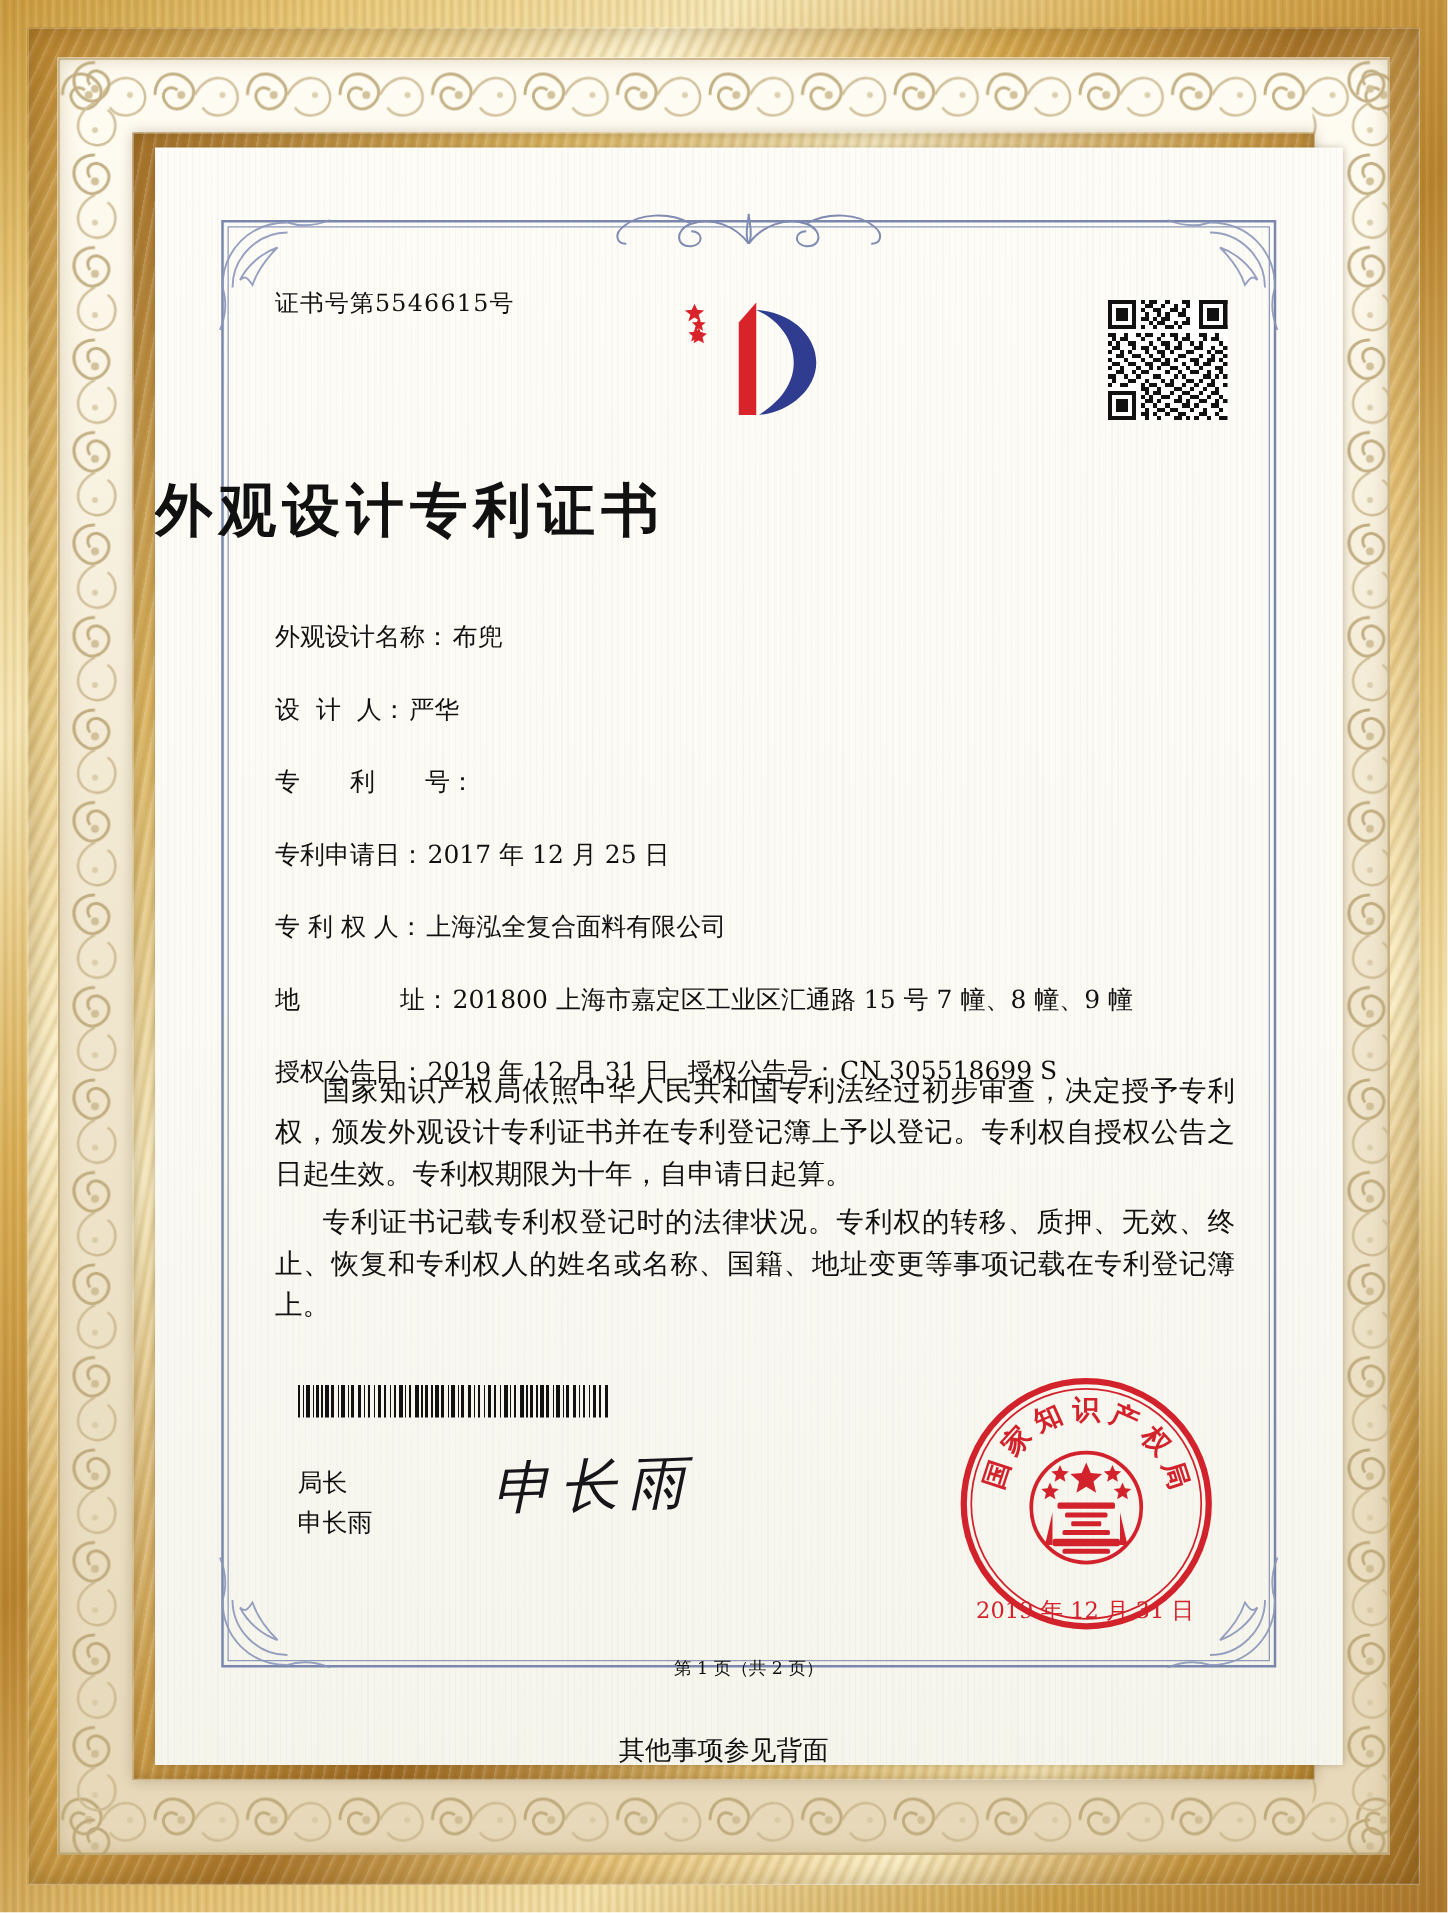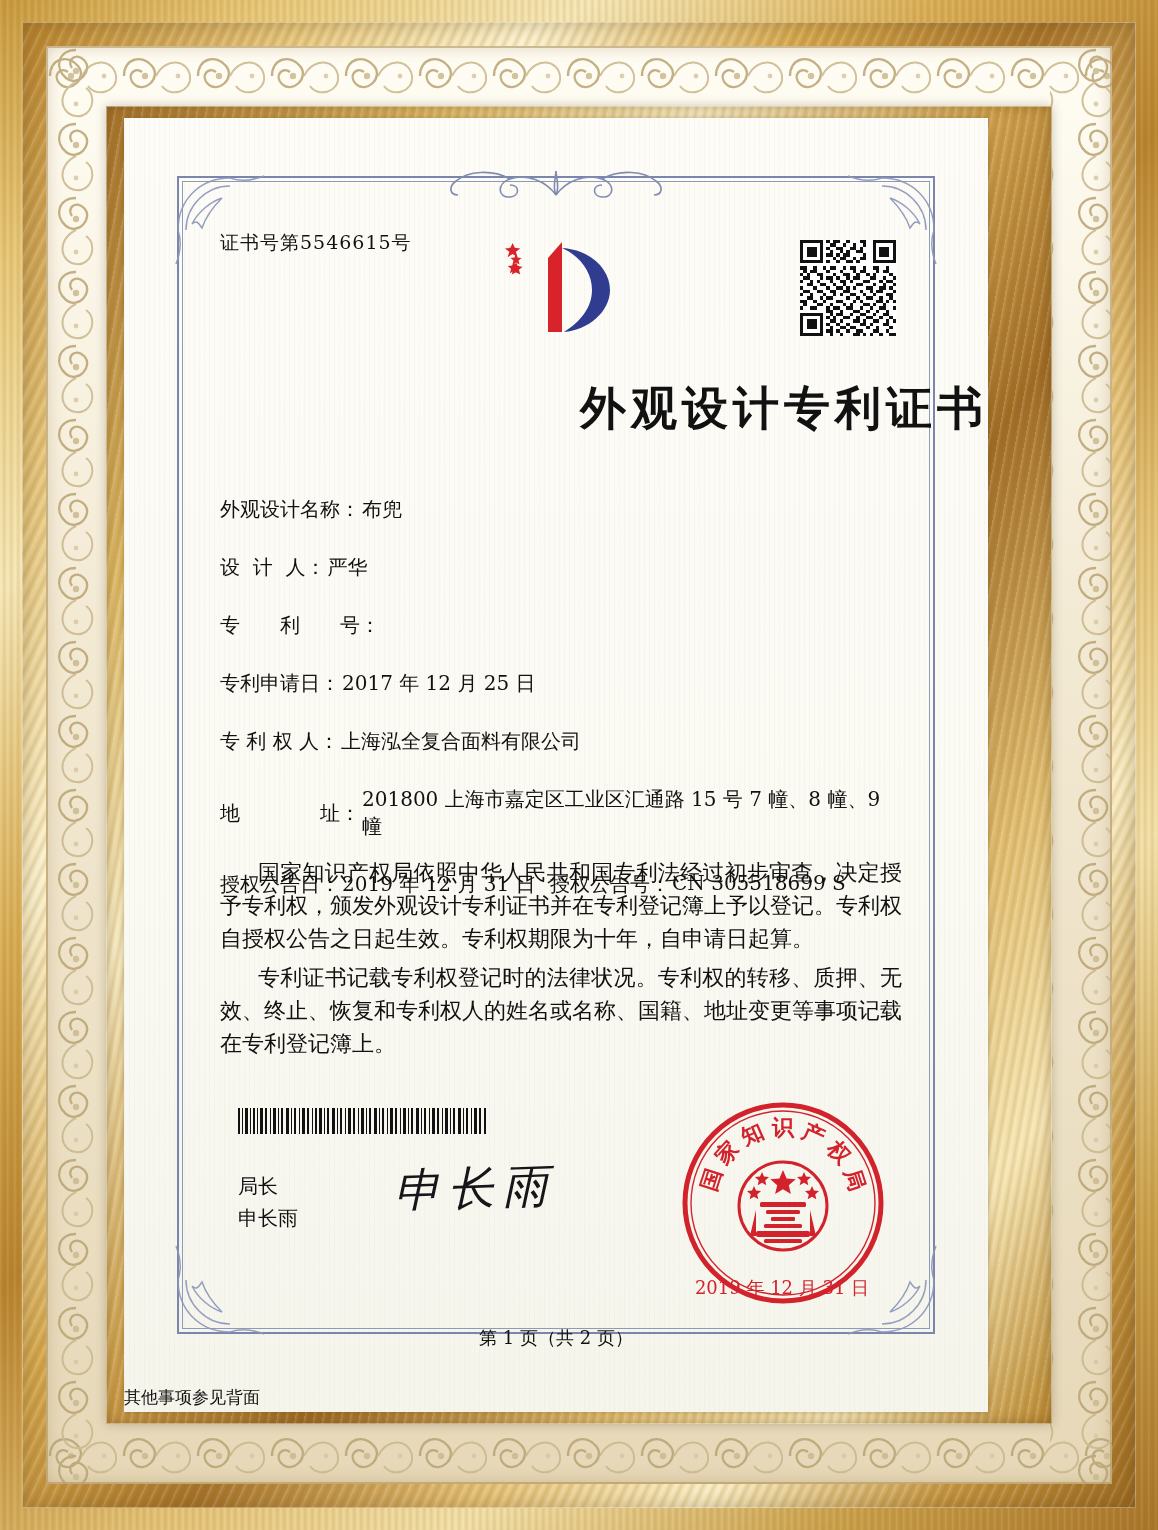--- a/index.html
+++ b/index.html
@@ -75,21 +75,21 @@
       inset 0 0 0 1px rgba(255,255,255,0.4),
       inset 0 0 14px rgba(80,50,5,0.4),
       0 0 10px rgba(60,40,5,0.25);
   }
 
   
   .paper {
     position: absolute;
     left: 124px;
     top: 118px;
-    width: 864px;
+    width: 950px;
     height: 1294px;
     background:
       repeating-linear-gradient(90deg,
         rgba(120,130,160,0.045) 0px,
         rgba(120,130,160,0.045) 1px,
         rgba(255,255,255,0) 1px,
         rgba(255,255,255,0) 5px),
       linear-gradient(180deg, #fdfcf7 0%, #fbfaf3 55%, #f6f5ec 100%);
     box-shadow: 0 0 6px rgba(80,60,20,0.35);
     overflow: hidden;
@@ -158,27 +158,26 @@
     right: 92px;
     top: 122px;
     width: 96px;
     height: 96px;
   }
 
   .title {
     position: absolute;
     left: 0; right: 0;
     top: 260px;
-    text-align: right;
+    text-align: left;
     font-size: 46px;
     letter-spacing: 5px;
     font-weight: bold;
     color: #111;
     font-family: "DejaVu Serif", serif;
-    padding-left: 33px;
   }
 
   .fields {
     position: absolute;
     left: 96px;
     right: 82px;
     top: 378px;
   }
   .field-row {
     display: flex;
@@ -267,30 +266,30 @@
     color: #d2222b;
     font-size: 18px;
     font-family: "DejaVu Serif", serif;
   }
 
   .page-num {
     position: absolute;
     left: 0; right: 0;
     top: 1208px;
     text-align: center;
-    font-size: 18px;
+    font-size: 14px;
     color: #111;
     font-family: "DejaVu Serif", serif;
   }
   .footnote {
     position: absolute;
     left: 0; right: 0;
     top: 1262px;
-    text-align: left;
-    font-size: 17px;
+    text-align: center;
+    font-size: 21px;
     color: #111;
     font-family: Liberation Mono, monospace;
   }
 </style>
 </head>
 <body>
 
 <div class="frame-outer">
   <div class="frame-bevel"></div>
 

